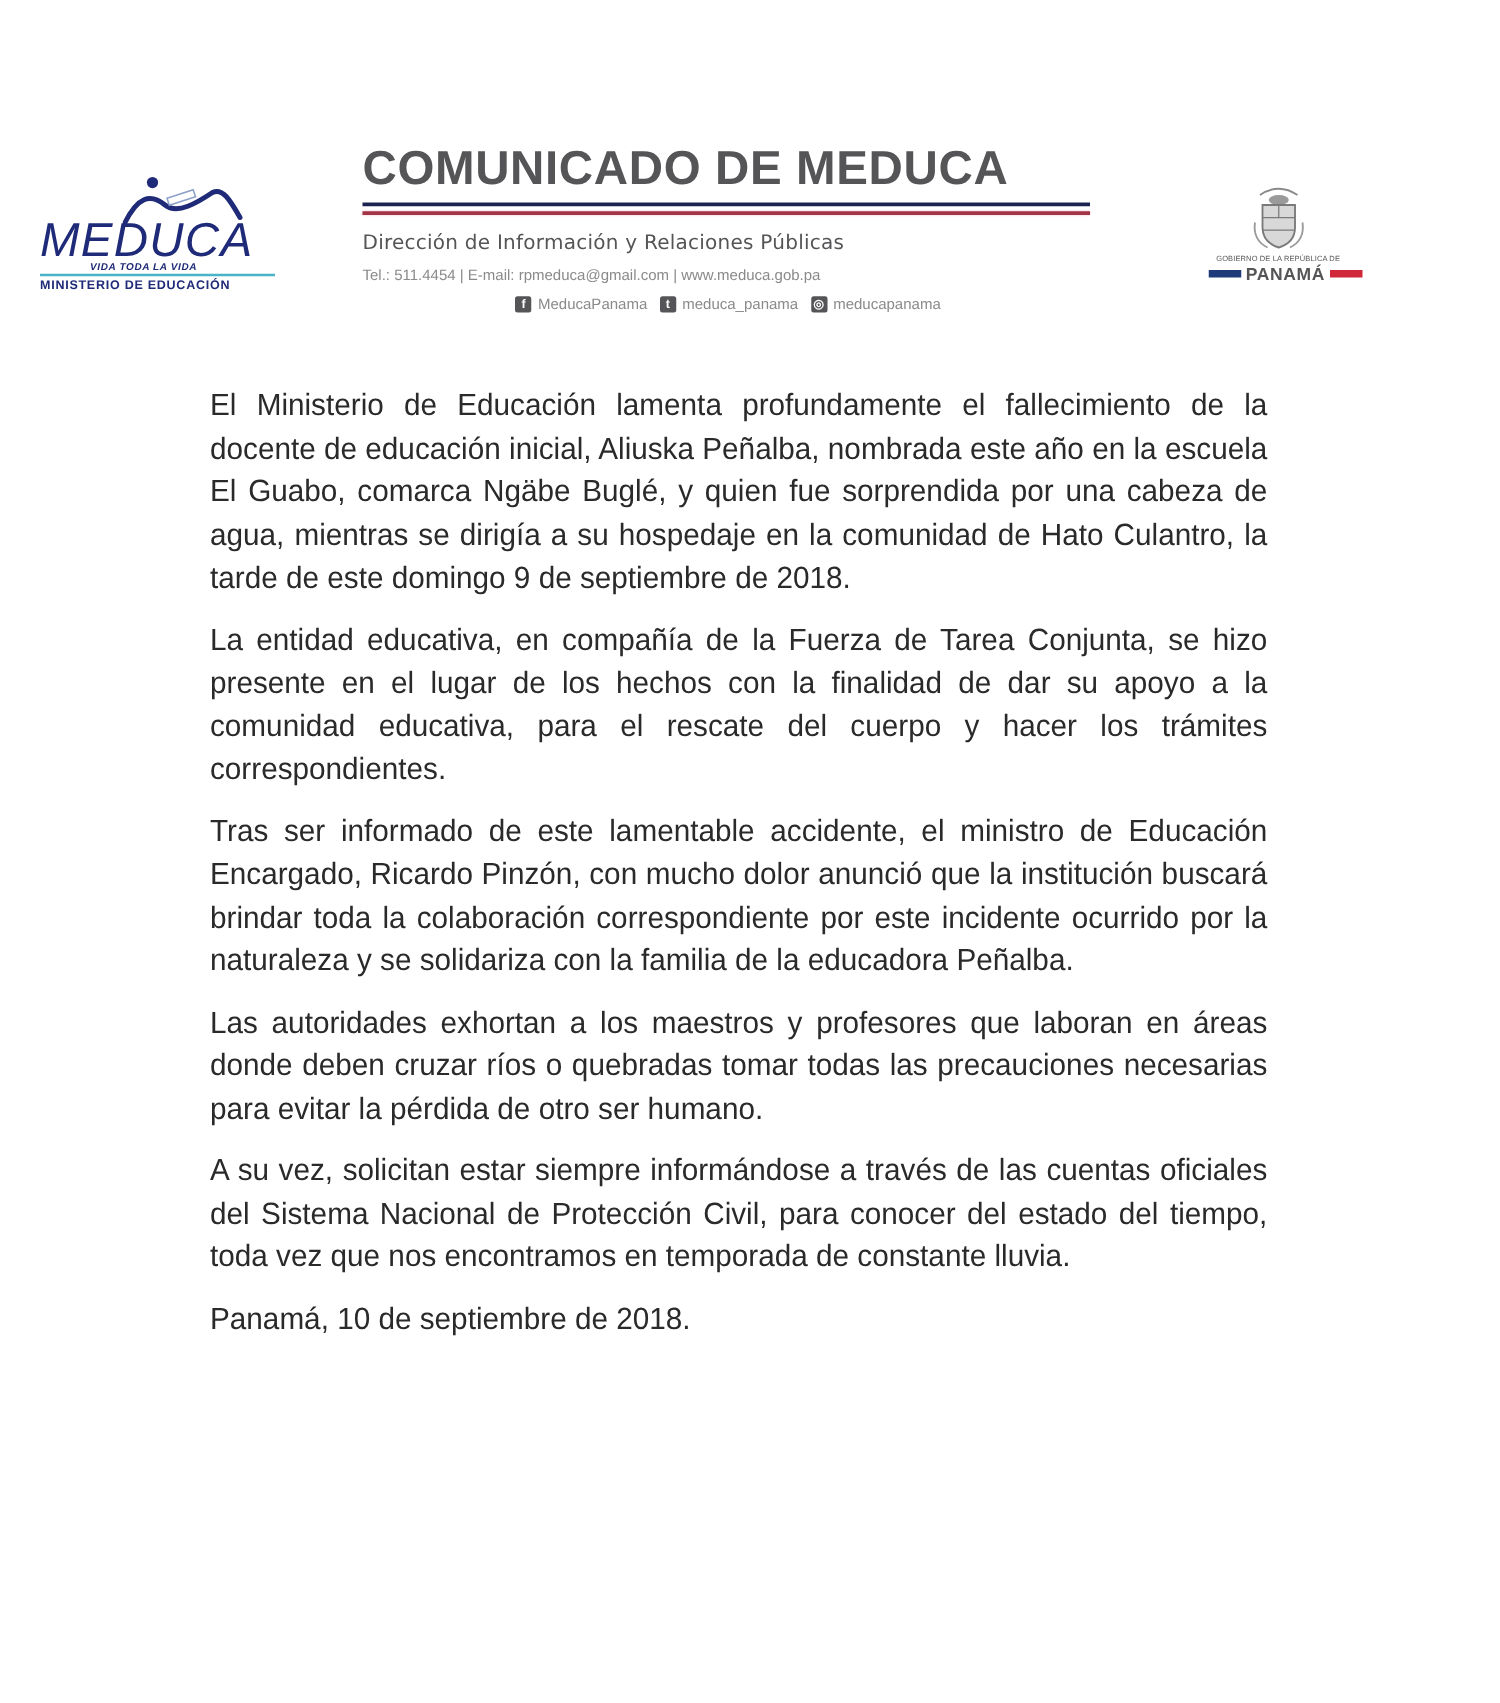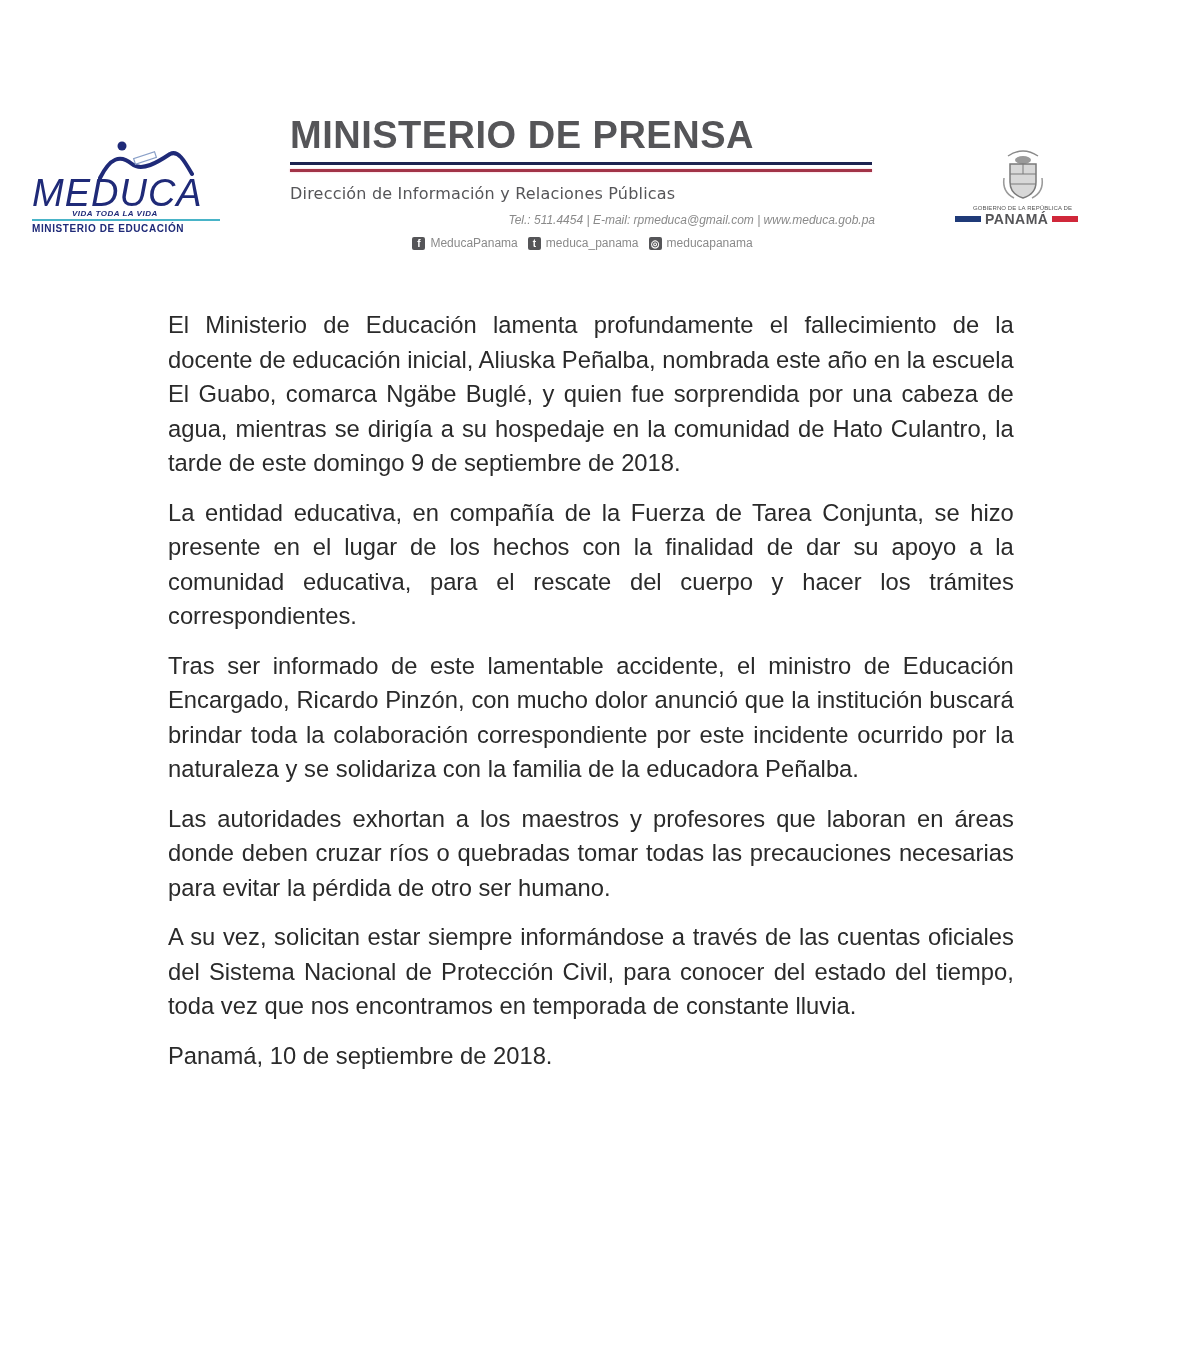--- a/index.html
+++ b/index.html
@@ -101,23 +101,22 @@
       color: #555558;
       margin-top: 12px;
       text-align: left;
       letter-spacing: 0.2px;
       white-space: nowrap;
     }
     .contact-line {
       font-size: 12px;
       color: #8a8a8a;
       margin-top: 10px;
-      text-align: right;
-      white-space: nowrap;
-      font-style: italic;
+      text-align: left;
+      white-space: nowrap;
     }
     .social-line {
       margin-top: 9px;
       font-size: 12px;
       color: #8a8a8a;
       display: flex;
       justify-content: center;
       gap: 10px;
       white-space: nowrap;
     }
@@ -152,21 +151,21 @@
     .gov-label {
       font-size: 6px;
       color: #555;
       letter-spacing: 0.1px;
       margin-top: 3px;
       white-space: nowrap;
     }
     .panama-row {
       display: flex;
       align-items: center;
-      justify-content: flex-start;
+      justify-content: flex-end;
       gap: 4px;
       margin-top: 1px;
     }
     .flag-bar {
       width: 26px; height: 6px;
     }
     .flag-bar.blue { background: #1f3a78; }
     .flag-bar.red { background: #d0283a; }
     .panama-word {
       font-size: 14px;
@@ -208,21 +207,21 @@
       <path d="M2 38 C 12 18, 22 14, 34 24 C 44 32, 60 22, 72 14 C 80 10, 86 20, 94 34" fill="none" stroke="#1f2a78" stroke-width="4" stroke-linecap="round"></path>
       <rect x="36" y="15" width="22" height="6" fill="none" stroke="#8aa0c8" stroke-width="1.2" transform="rotate(-18 47 18)"></rect>
     </svg>
     <div class="meduca-word">MEDUCA</div>
     <div class="meduca-tagline">VIDA TODA LA VIDA</div>
     <div class="meduca-rule"></div>
     <div class="meduca-ministry">MINISTERIO DE EDUCACIÓN</div>
   </div>
 
   <div class="title-block">
-    <h1 class="press-title">MINISTERIO DE PRENSA</h1>
+    <h1 class="press-title">COMUNICADO DE MEDUCA</h1>
     <div class="rule-blue"></div>
     <div class="rule-red"></div>
     <div class="subtitle">Dirección de Información y Relaciones Públicas</div>
     <div class="contact-line">Tel.: 511.4454 | E-mail: rpmeduca@gmail.com | www.meduca.gob.pa</div>
     <div class="social-line">
       <span class="social-item">
         <span class="social-icon">f</span>
         <span>MeducaPanama</span>
       </span>
       <span class="social-item">

